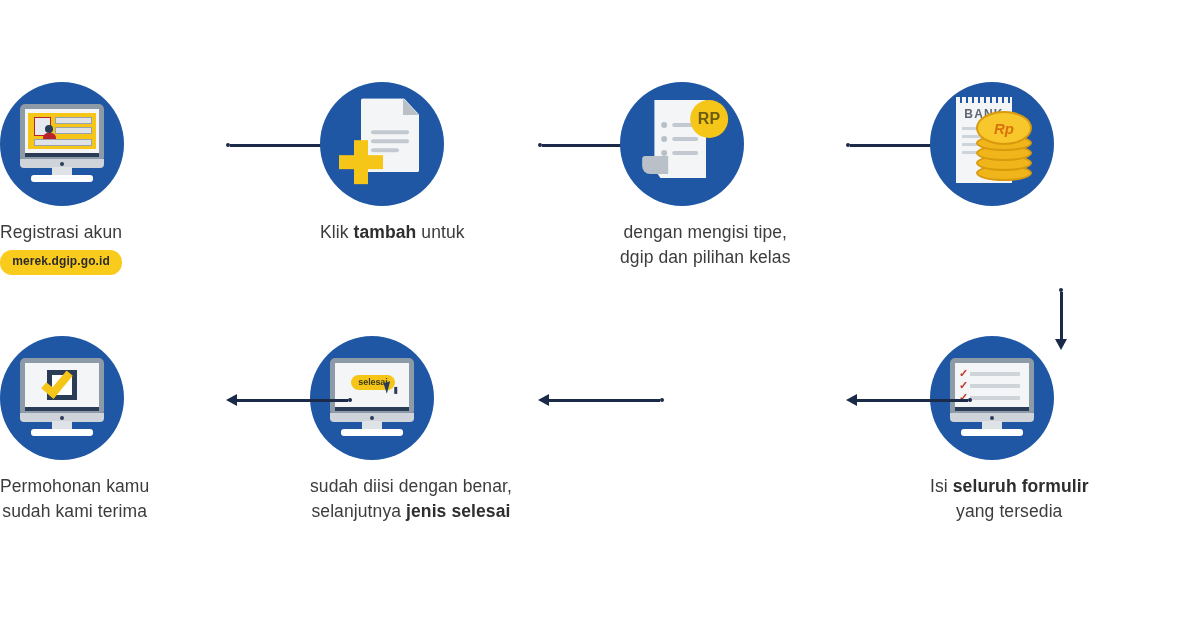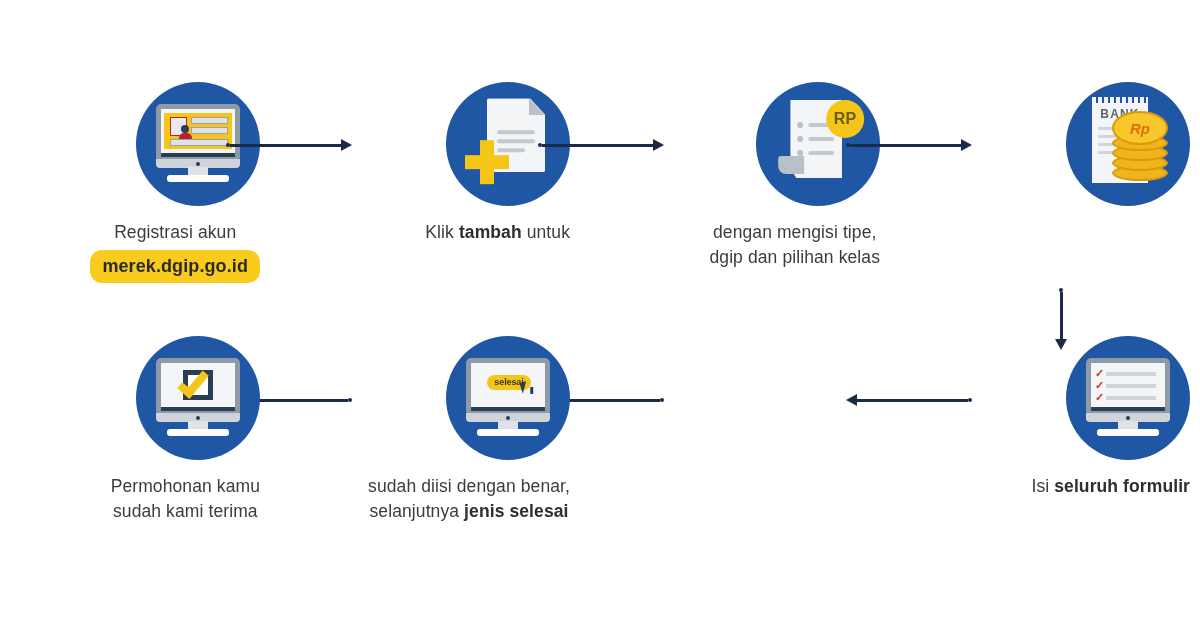--- a/index.html
+++ b/index.html
@@ -16,21 +16,21 @@
     height: 619px;
     background: #ffffff;
   }
 
   
   .step {
     position: absolute;
     width: 260px;
     display: flex;
     flex-direction: column;
-    align-items: flex-end;
+    align-items: flex-start;
   }
   .circle {
     width: 124px;
     height: 124px;
     border-radius: 50%;
     background: #1f57a5;
     position: relative;
     overflow: hidden;
     flex: none;
   }
@@ -42,21 +42,21 @@
     color: #3c3c3c;
     letter-spacing: 0.1px;
   }
   .caption b { font-weight: bold; color: #2e2e2e; }
   .pill {
     display: inline-block;
     margin-top: 5px;
     background: #f9cb1d;
     color: #2b2b2b;
     font-weight: bold;
-    font-size: 18px;
+    font-size: 12px;
     padding: 3px 12px 4px;
     border-radius: 12px;
     white-space: nowrap;
   }
 
   
   .arrow-h {
     position: absolute;
     height: 20px;
     display: flex;
@@ -286,21 +286,21 @@
       <span class="pill">merek.dgip.go.id</span>
     </div>
   </div>
 
   <div class="arrow-h" style="left:226px; top:135px; width:126px;">
     <div class="dot"></div>
       <div class="bar"></div>
       <div class="head-r"></div>
   </div>
 
-  <div class="step" style="left:310px; top:82px;">
+  <div class="step" style="left:320px; top:82px;">
     <div class="circle">
       <div class="doc">
         <div class="page"></div>
           <div class="fold"></div>
         <div class="tl t1"></div>
           <div class="tl t2"></div>
           <div class="tl t3"></div>
         <div class="plus">
             <div class="pv"></div>
             <div class="ph"></div>
@@ -383,20 +383,21 @@
             <div class="cl-row" style="top:33px;"></div>
         </div>
         <div class="chin"></div>
           <div class="dot"></div>
           <div class="neck"></div>
           <div class="base"></div>
       </div>
     </div>
     <div class="caption">
       <div><span>Isi </span><b>seluruh formulir</b></div>
+      <div>yang tersedia</div>
     </div>
   </div>
 
   <div class="arrow-h" style="left:846px; top:390px; width:126px;">
     <div class="head-l"></div>
       <div class="bar"></div>
       <div class="dot"></div>
   </div>
 
 

